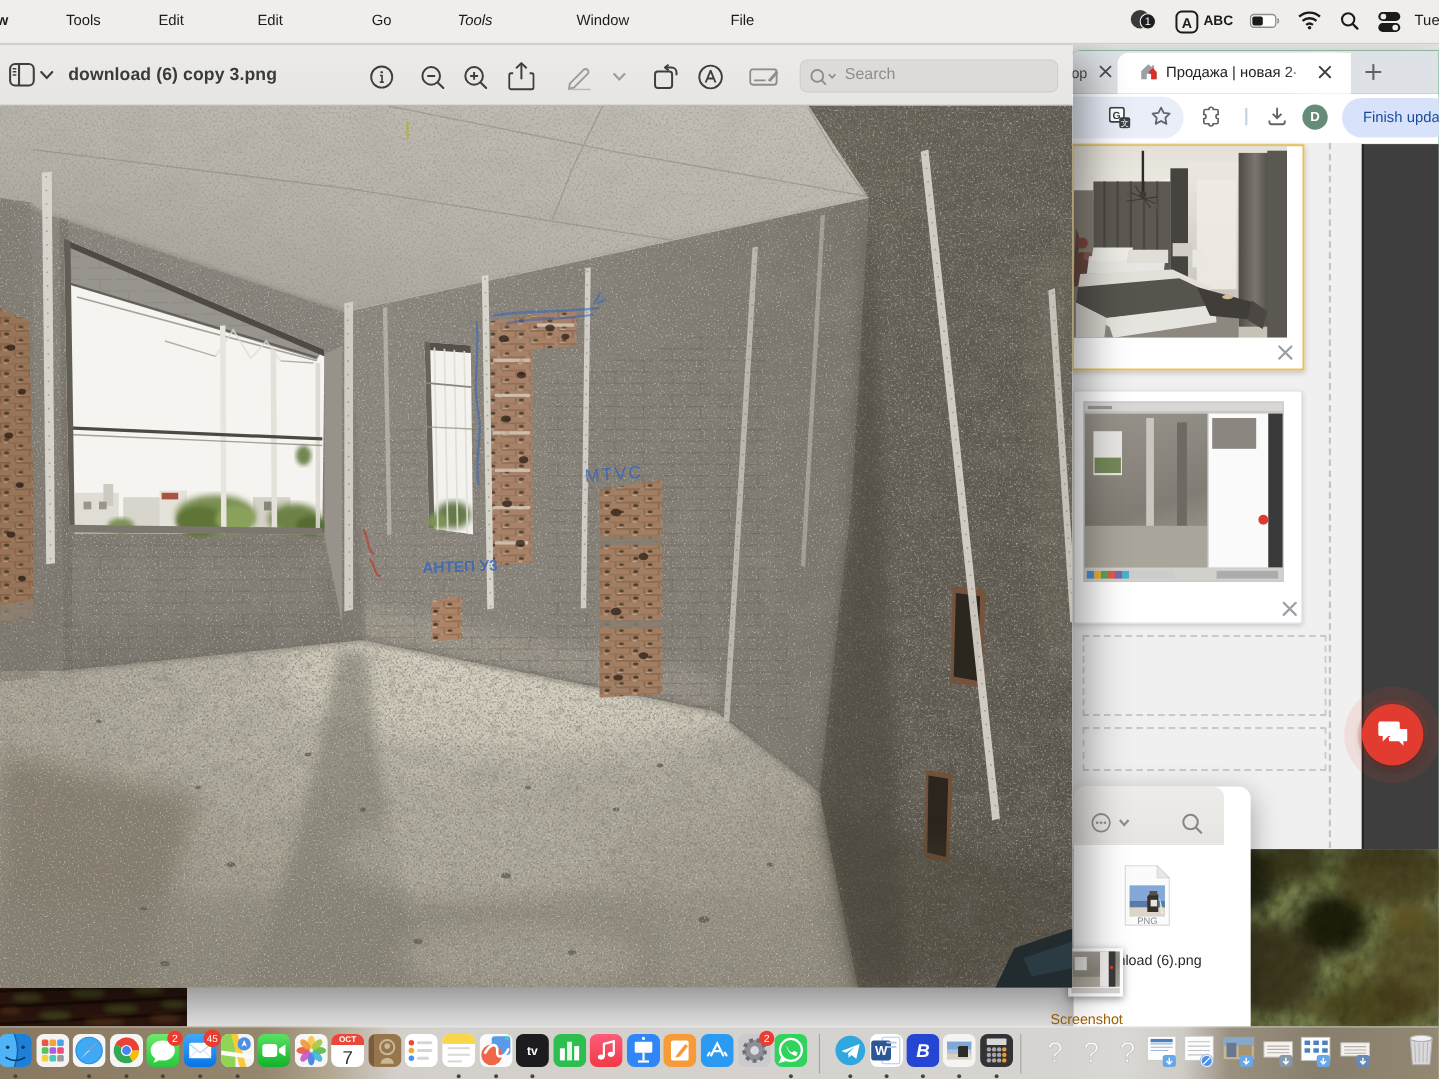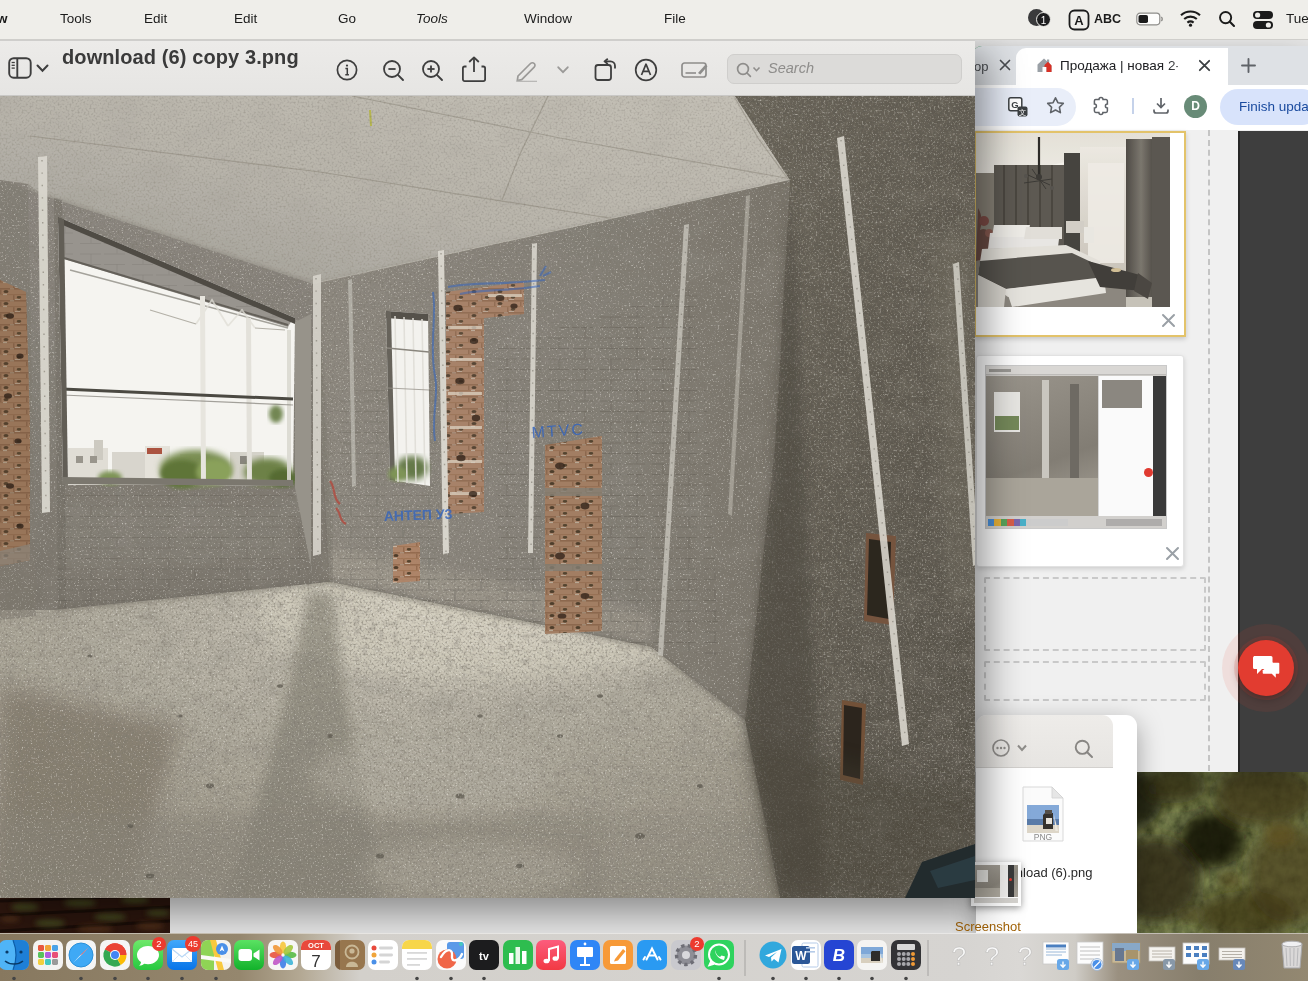--- a/index.html
+++ b/index.html
@@ -272,21 +272,21 @@
       <svg class="abs" style="left:8px;top:16px;" width="24" height="22" viewBox="0 0 24 22">
           <rect x="1.2" y="1.2" width="21.5" height="19.5" rx="4.5" fill="none" stroke="#3e3e3e" stroke-width="1.9"></rect>
           <line x1="9.3" y1="1.5" x2="9.3" y2="20.5" stroke="#3e3e3e" stroke-width="1.9"></line>
           <line x1="3.6" y1="5.5" x2="6.8" y2="5.5" stroke="#3e3e3e" stroke-width="1.3"></line>
           <line x1="3.6" y1="8.3" x2="6.8" y2="8.3" stroke="#3e3e3e" stroke-width="1.3"></line>
           <line x1="3.6" y1="11.1" x2="6.8" y2="11.1" stroke="#3e3e3e" stroke-width="1.3"></line>
         </svg>
       <svg class="abs" style="left:36px;top:23px;" width="13" height="9" viewBox="0 0 13 9">
           <path d="M1.5 1.5 L6.5 6.8 L11.5 1.5" fill="none" stroke="#3e3e3e" stroke-width="2" stroke-linecap="round"></path>
         </svg>
-      <div class="abs" style="left:62px;top:5px;font-size:20px;font-weight:bold;color:#3a3a3a;letter-spacing:0.1px;">download (6) copy 3.png</div>
+      <div class="abs" style="left:62px;top:19px;font-size:16px;font-weight:bold;color:#3a3a3a;letter-spacing:0.1px;">download (6) copy 3.png</div>
       <svg class="abs" style="left:336px;top:18px;" width="22" height="22" viewBox="0 0 22 22">
           <circle cx="11" cy="11" r="9.6" fill="none" stroke="#3e3e3e" stroke-width="1.7"></circle>
           <circle cx="11" cy="6.6" r="1.1" fill="#3e3e3e"></circle>
           <path d="M9.4 9.6 h1.9 v6 M9.3 15.7 h3.6" fill="none" stroke="#3e3e3e" stroke-width="1.5"></path>
         </svg>
       <svg class="abs" style="left:382px;top:18px;" width="23" height="23" viewBox="0 0 23 23">
           <circle cx="10" cy="10" r="8" fill="none" stroke="#3e3e3e" stroke-width="1.8"></circle>
           <line x1="6.4" y1="10" x2="13.6" y2="10" stroke="#3e3e3e" stroke-width="1.8"></line>
           <line x1="15.9" y1="15.9" x2="21" y2="21" stroke="#3e3e3e" stroke-width="1.9" stroke-linecap="round"></line>
         </svg>
@@ -315,21 +315,21 @@
         </svg>
       <svg class="abs" style="left:634px;top:17px;" width="24" height="24" viewBox="0 0 24 24">
           <circle cx="12" cy="12" r="10.3" fill="none" stroke="#3e3e3e" stroke-width="1.7"></circle>
           <path d="M7.5 17 L12 6.2 L16.5 17 M9.3 13.4 h5.4" fill="none" stroke="#3e3e3e" stroke-width="1.7" stroke-linejoin="round"></path>
         </svg>
       <svg class="abs" style="left:681px;top:21px;" width="28" height="17" viewBox="0 0 28 17">
           <rect x="1" y="1" width="24" height="14" rx="2.5" fill="none" stroke="#8e8d8b" stroke-width="1.7"></rect>
           <line x1="4.5" y1="11" x2="15" y2="11" stroke="#8e8d8b" stroke-width="1.6"></line>
           <path d="M17 11 L24.5 2.5 L26.5 4.2 L19.3 12.6 Z" fill="#8e8d8b" stroke="none"></path>
         </svg>
-      <div class="abs" style="left:727px;top:13px;width:235px;height:30px;background:#dcdbd9;border:1px solid #cfcecc;border-radius:7px;font-style:italic;">
+      <div class="abs" style="left:727px;top:13px;width:235px;height:30px;background:#dcdbd9;border:1px solid #cfcecc;border-radius:7px;">
         <svg class="abs" style="left:8px;top:7px;" width="26" height="16" viewBox="0 0 26 16">
             <circle cx="7" cy="7" r="5.4" fill="none" stroke="#8e8d8b" stroke-width="1.7"></circle>
             <line x1="11" y1="11" x2="14.4" y2="14.4" stroke="#8e8d8b" stroke-width="1.7" stroke-linecap="round"></line>
             <path d="M17.5 5.5 L20.5 8.7 L23.5 5.5" fill="none" stroke="#8e8d8b" stroke-width="1.6"></path>
           </svg>
         <div class="abs" style="left:40px;top:5px;font-size:14.5px;color:#8e8d8b;">Search</div>
       </div>
     </div>
 
     <div class="abs" id="photo" style="left:0;top:56px;width:975px;height:802px;background:#9a968e;overflow:hidden;">

